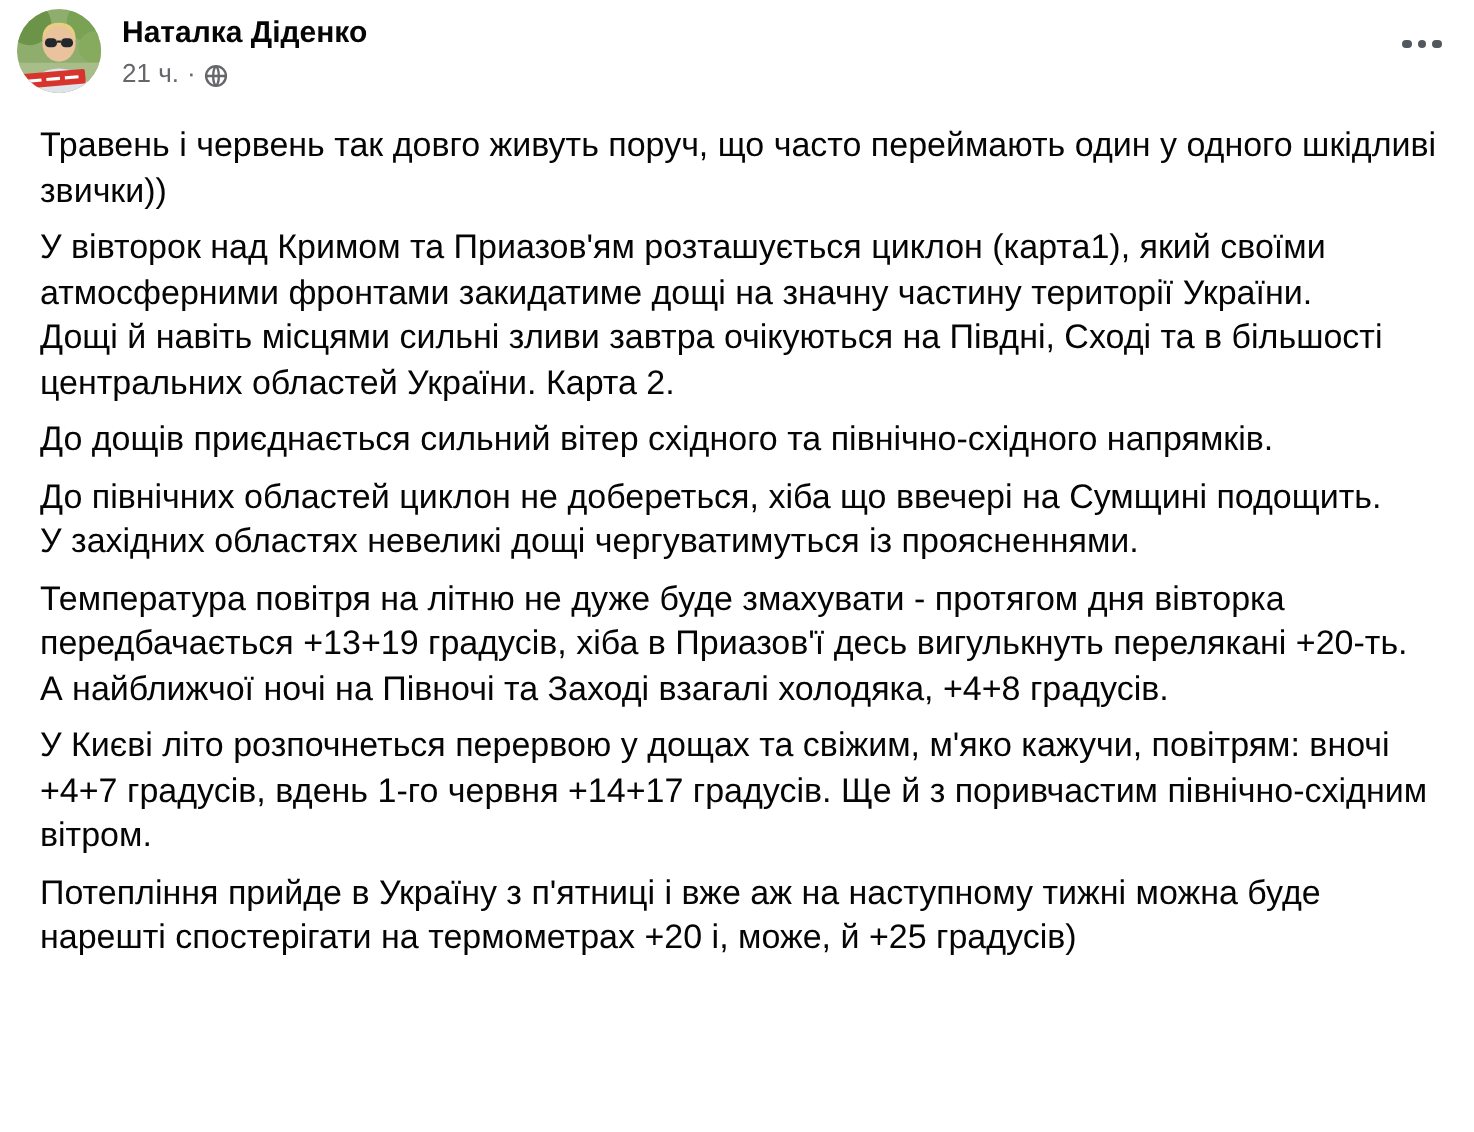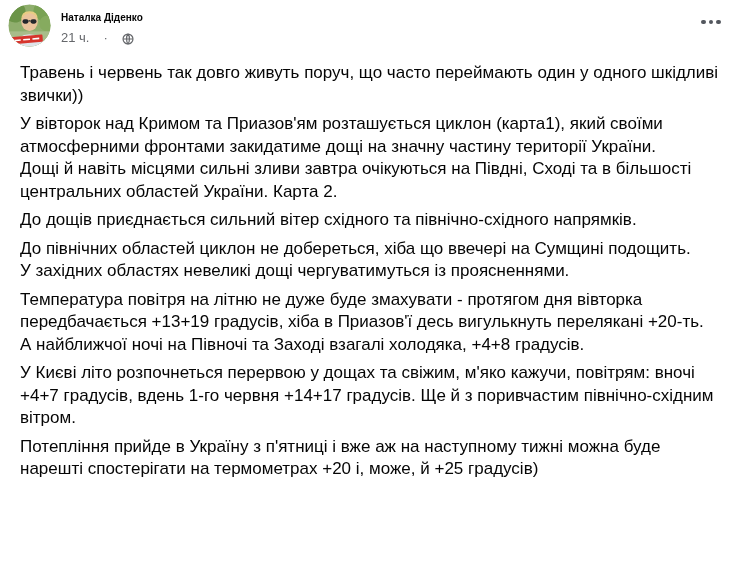--- a/index.html
+++ b/index.html
@@ -35,31 +35,31 @@
     overflow: hidden;
     cursor: pointer;
     display: block;
   }
   .avatar-link svg { display: block; }
   .header-meta {
     margin-left: 10px;
     padding-top: 3px;
   }
   .author-name {
-    font-size: 10px;
+    font-size: 15px;
     font-weight: 700;
     color: #050505;
     line-height: 20px;
     text-decoration: none;
     cursor: pointer;
   }
   .meta-row {
     display: flex;
     align-items: center;
-    gap: 14px;
+    gap: 4px;
     margin-top: 1px;
     font-size: 13px;
     color: #65676B;
     line-height: 17px;
   }
   .meta-row .sep {
     font-size: 13px;
     color: #65676B;
   }
   .globe {

